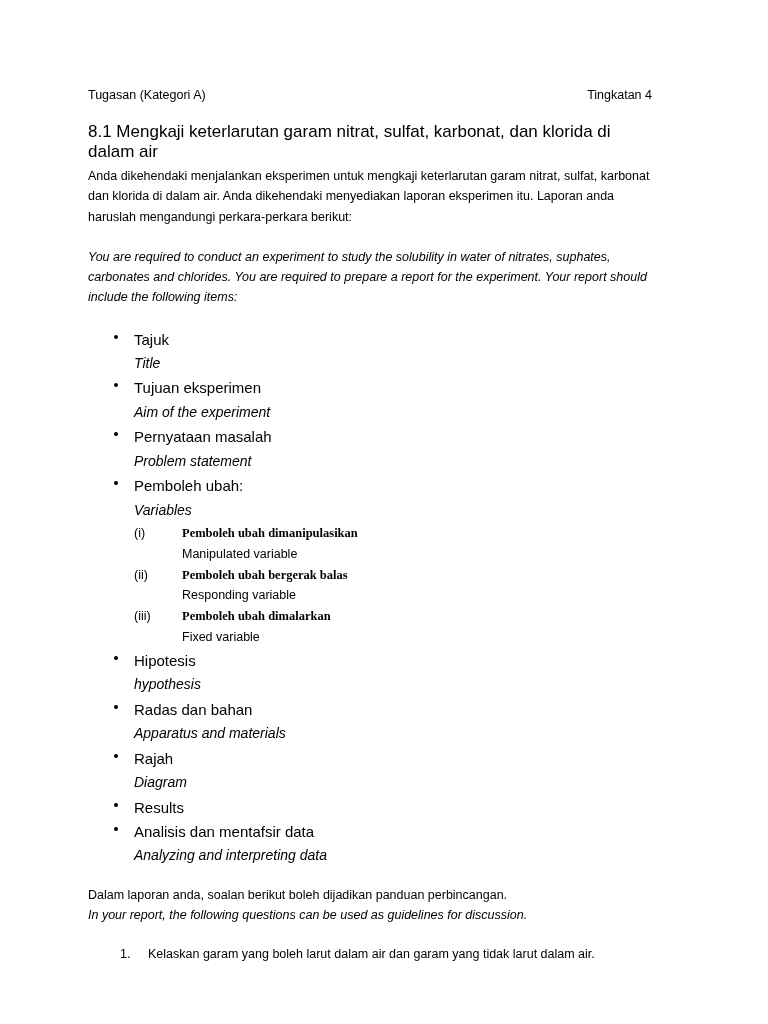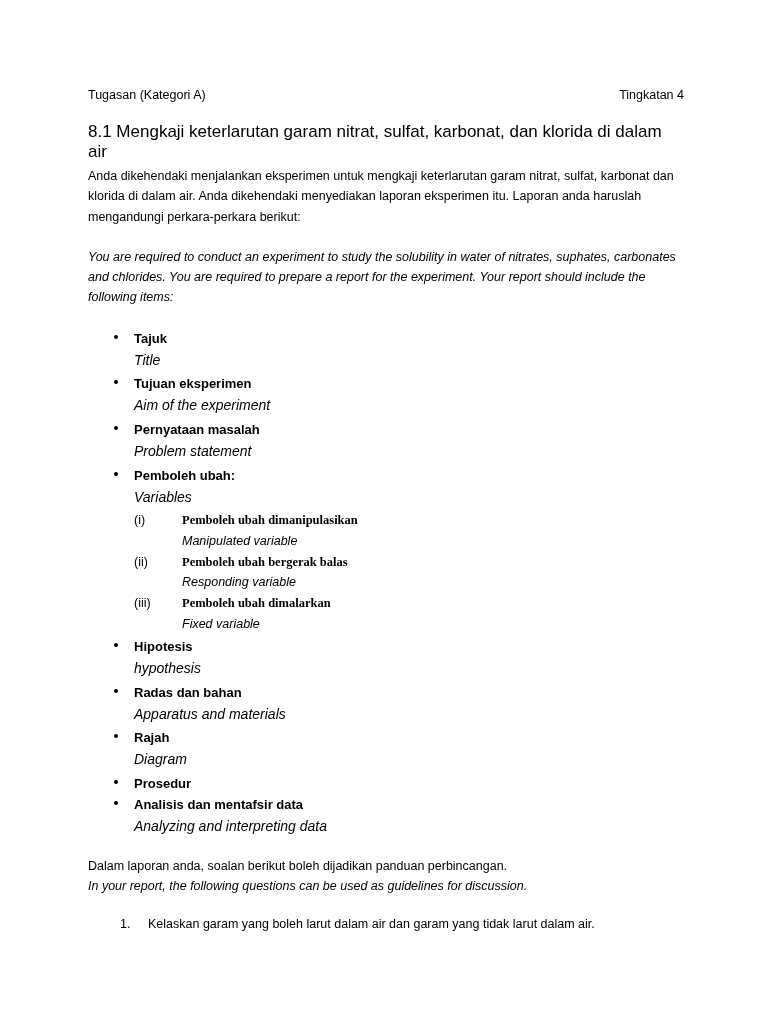--- a/index.html
+++ b/index.html
@@ -13,21 +13,21 @@
     font-family: "Liberation Sans", sans-serif;
     color: #000000;
     overflow: hidden;
   }
   .page {
     position: relative;
     width: 768px;
     height: 1024px;
     background: #ffffff;
     box-sizing: border-box;
-    padding: 88px 84px 40px 88px;
+    padding: 88px 116px 40px 88px;
   }
   .header-row {
     display: flex;
     justify-content: space-between;
     align-items: baseline;
     font-size: 12.5px;
     margin-bottom: 20px;
   }
   .header-left { font-size: 12.5px; }
   .header-right { font-size: 12.5px; }
@@ -59,22 +59,22 @@
   ul.bullets > li .bullet-dot {
     position: absolute;
     left: 26px;
     top: 7px;
     width: 4px;
     height: 4px;
     border-radius: 50%;
     background: #000;
   }
   .item-bm {
-    font-size: 13px;
-    font-weight: bold;
+    font-size: 15px;
+    font-weight: normal;
     line-height: 1.62;
   }
   .item-en {
     font-size: 14px;
     font-style: italic;
     line-height: 1.62;
     margin-bottom: 2px;
   }
 
   ul.subitems {
@@ -95,21 +95,20 @@
     line-height: 1.62;
   }
   .sub-bm {
     font-size: 12.5px;
     font-weight: bold;
     line-height: 1.62;
     font-family: Liberation Serif, serif;
   }
   .sub-en {
     font-size: 12.5px;
-    font-style: italic;
     line-height: 1.62;
     padding-left: 0px;
   }
 
   .closing {
     margin-top: 18px;
   }
   .closing .line-bm {
     font-size: 12.5px;
     line-height: 1.62;
@@ -202,21 +201,21 @@
     </li>
 
     <li>
       <span class="bullet-dot"></span>
       <div class="item-bm">Rajah</div>
       <div class="item-en">Diagram</div>
     </li>
 
     <li>
       <span class="bullet-dot"></span>
-      <div class="item-bm">Prosedur</div>
+      <div class="item-bm">Results</div>
     </li>
 
 
     <li>
       <span class="bullet-dot"></span>
       <div class="item-bm">Analisis dan mentafsir data</div>
       <div class="item-en">Analyzing and interpreting data</div>
     </li>
 
   </ul>

